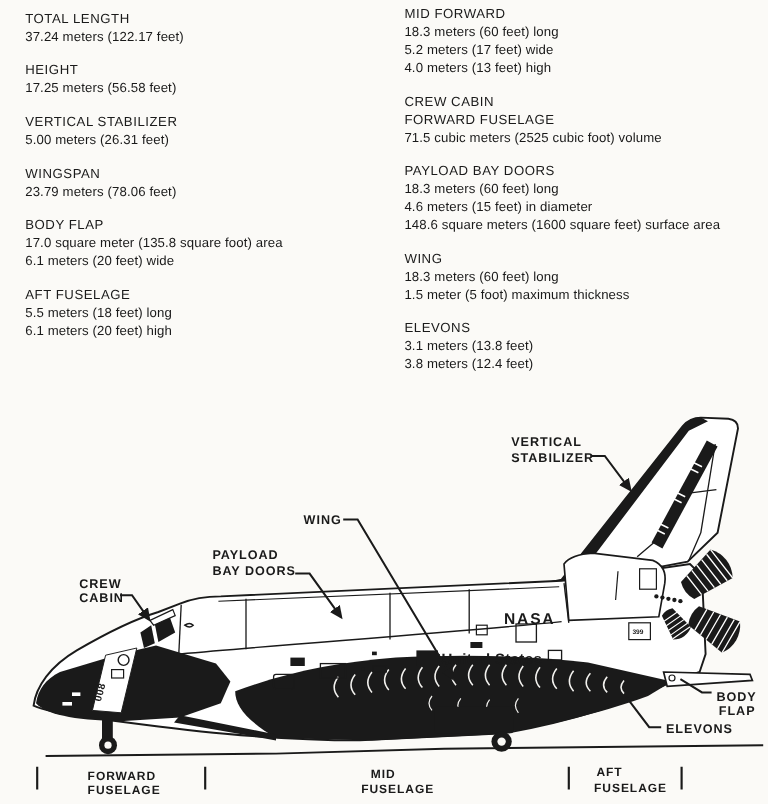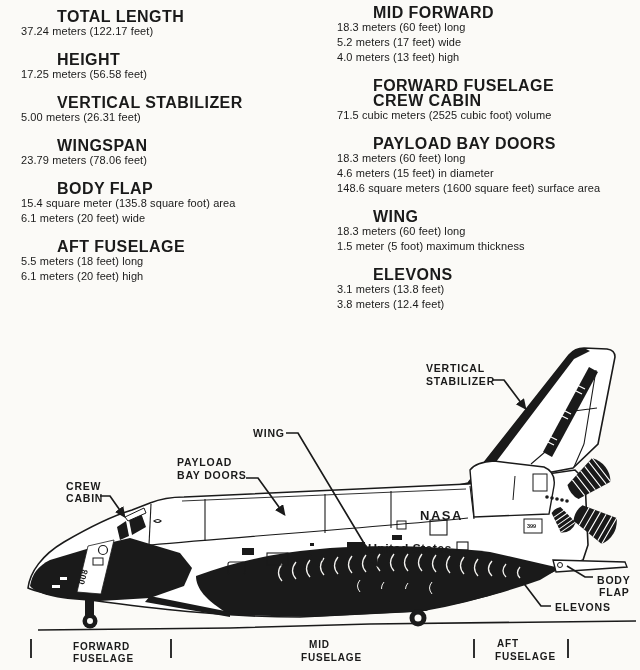--- a/index.html
+++ b/index.html
@@ -7,22 +7,22 @@
     position:relative;width:640px;height:670px;margin:0 auto;
     background:#fbfaf7;overflow:hidden;
     font-family:"Liberation Sans","DejaVu Sans",sans-serif;
     color:#1a1a1a;
   }
   .spec-col{position:absolute;top:9px;}
   .col-left{left:21px;width:308px;}
   .col-right{left:337px;width:300px;top:5px;}
   .spec-block{margin-bottom:13px;}
   .spec-title{
-    font-size:16px;font-weight:700;letter-spacing:.45px;
-    line-height:15px;white-space:nowrap;margin-left:36px;
+    font-size:11px;font-weight:400;letter-spacing:.45px;
+    line-height:15px;white-space:nowrap;
   }
   .spec-line{
     font-size:11px;font-weight:400;letter-spacing:.1px;
     line-height:15px;white-space:nowrap;
   }
   svg.diagram{position:absolute;left:0;top:330px;width:640px;height:340px;}
   svg text{font-family:"Liberation Sans","DejaVu Sans",sans-serif;fill:#1a1a1a;}
   .lbl{font-size:10.5px;font-weight:700;letter-spacing:.8px;}
   .ruler-lbl{font-size:10px;font-weight:700;letter-spacing:.8px;}
   .mark-nasa{font-size:13px;font-weight:700;letter-spacing:1.5px;}
@@ -48,40 +48,40 @@
     <div class="spec-block">
       <div class="spec-title">VERTICAL STABILIZER</div>
       <div class="spec-line">5.00 meters (26.31 feet)</div>
     </div>
     <div class="spec-block">
       <div class="spec-title">WINGSPAN</div>
       <div class="spec-line">23.79 meters (78.06 feet)</div>
     </div>
     <div class="spec-block">
       <div class="spec-title">BODY FLAP</div>
-      <div class="spec-line">15.4 square meter (135.8 square foot) area</div>
+      <div class="spec-line">17.0 square meter (135.8 square foot) area</div>
       <div class="spec-line">6.1 meters (20 feet) wide</div>
     </div>
     <div class="spec-block">
       <div class="spec-title">AFT FUSELAGE</div>
       <div class="spec-line">5.5 meters (18 feet) long</div>
       <div class="spec-line">6.1 meters (20 feet) high</div>
     </div>
   </div>
 
   <div class="spec-col col-right">
     <div class="spec-block">
       <div class="spec-title">MID FORWARD</div>
       <div class="spec-line">18.3 meters (60 feet) long</div>
       <div class="spec-line">5.2 meters (17 feet) wide</div>
       <div class="spec-line">4.0 meters (13 feet) high</div>
     </div>
     <div class="spec-block">
+      <div class="spec-title">CREW CABIN</div>
       <div class="spec-title">FORWARD FUSELAGE</div>
-      <div class="spec-title">CREW CABIN</div>
       <div class="spec-line">71.5 cubic meters (2525 cubic foot) volume</div>
     </div>
     <div class="spec-block">
       <div class="spec-title">PAYLOAD BAY DOORS</div>
       <div class="spec-line">18.3 meters (60 feet) long</div>
       <div class="spec-line">4.6 meters (15 feet) in diameter</div>
       <div class="spec-line">148.6 square meters (1600 square feet) surface area</div>
     </div>
     <div class="spec-block">
       <div class="spec-title">WING</div>

